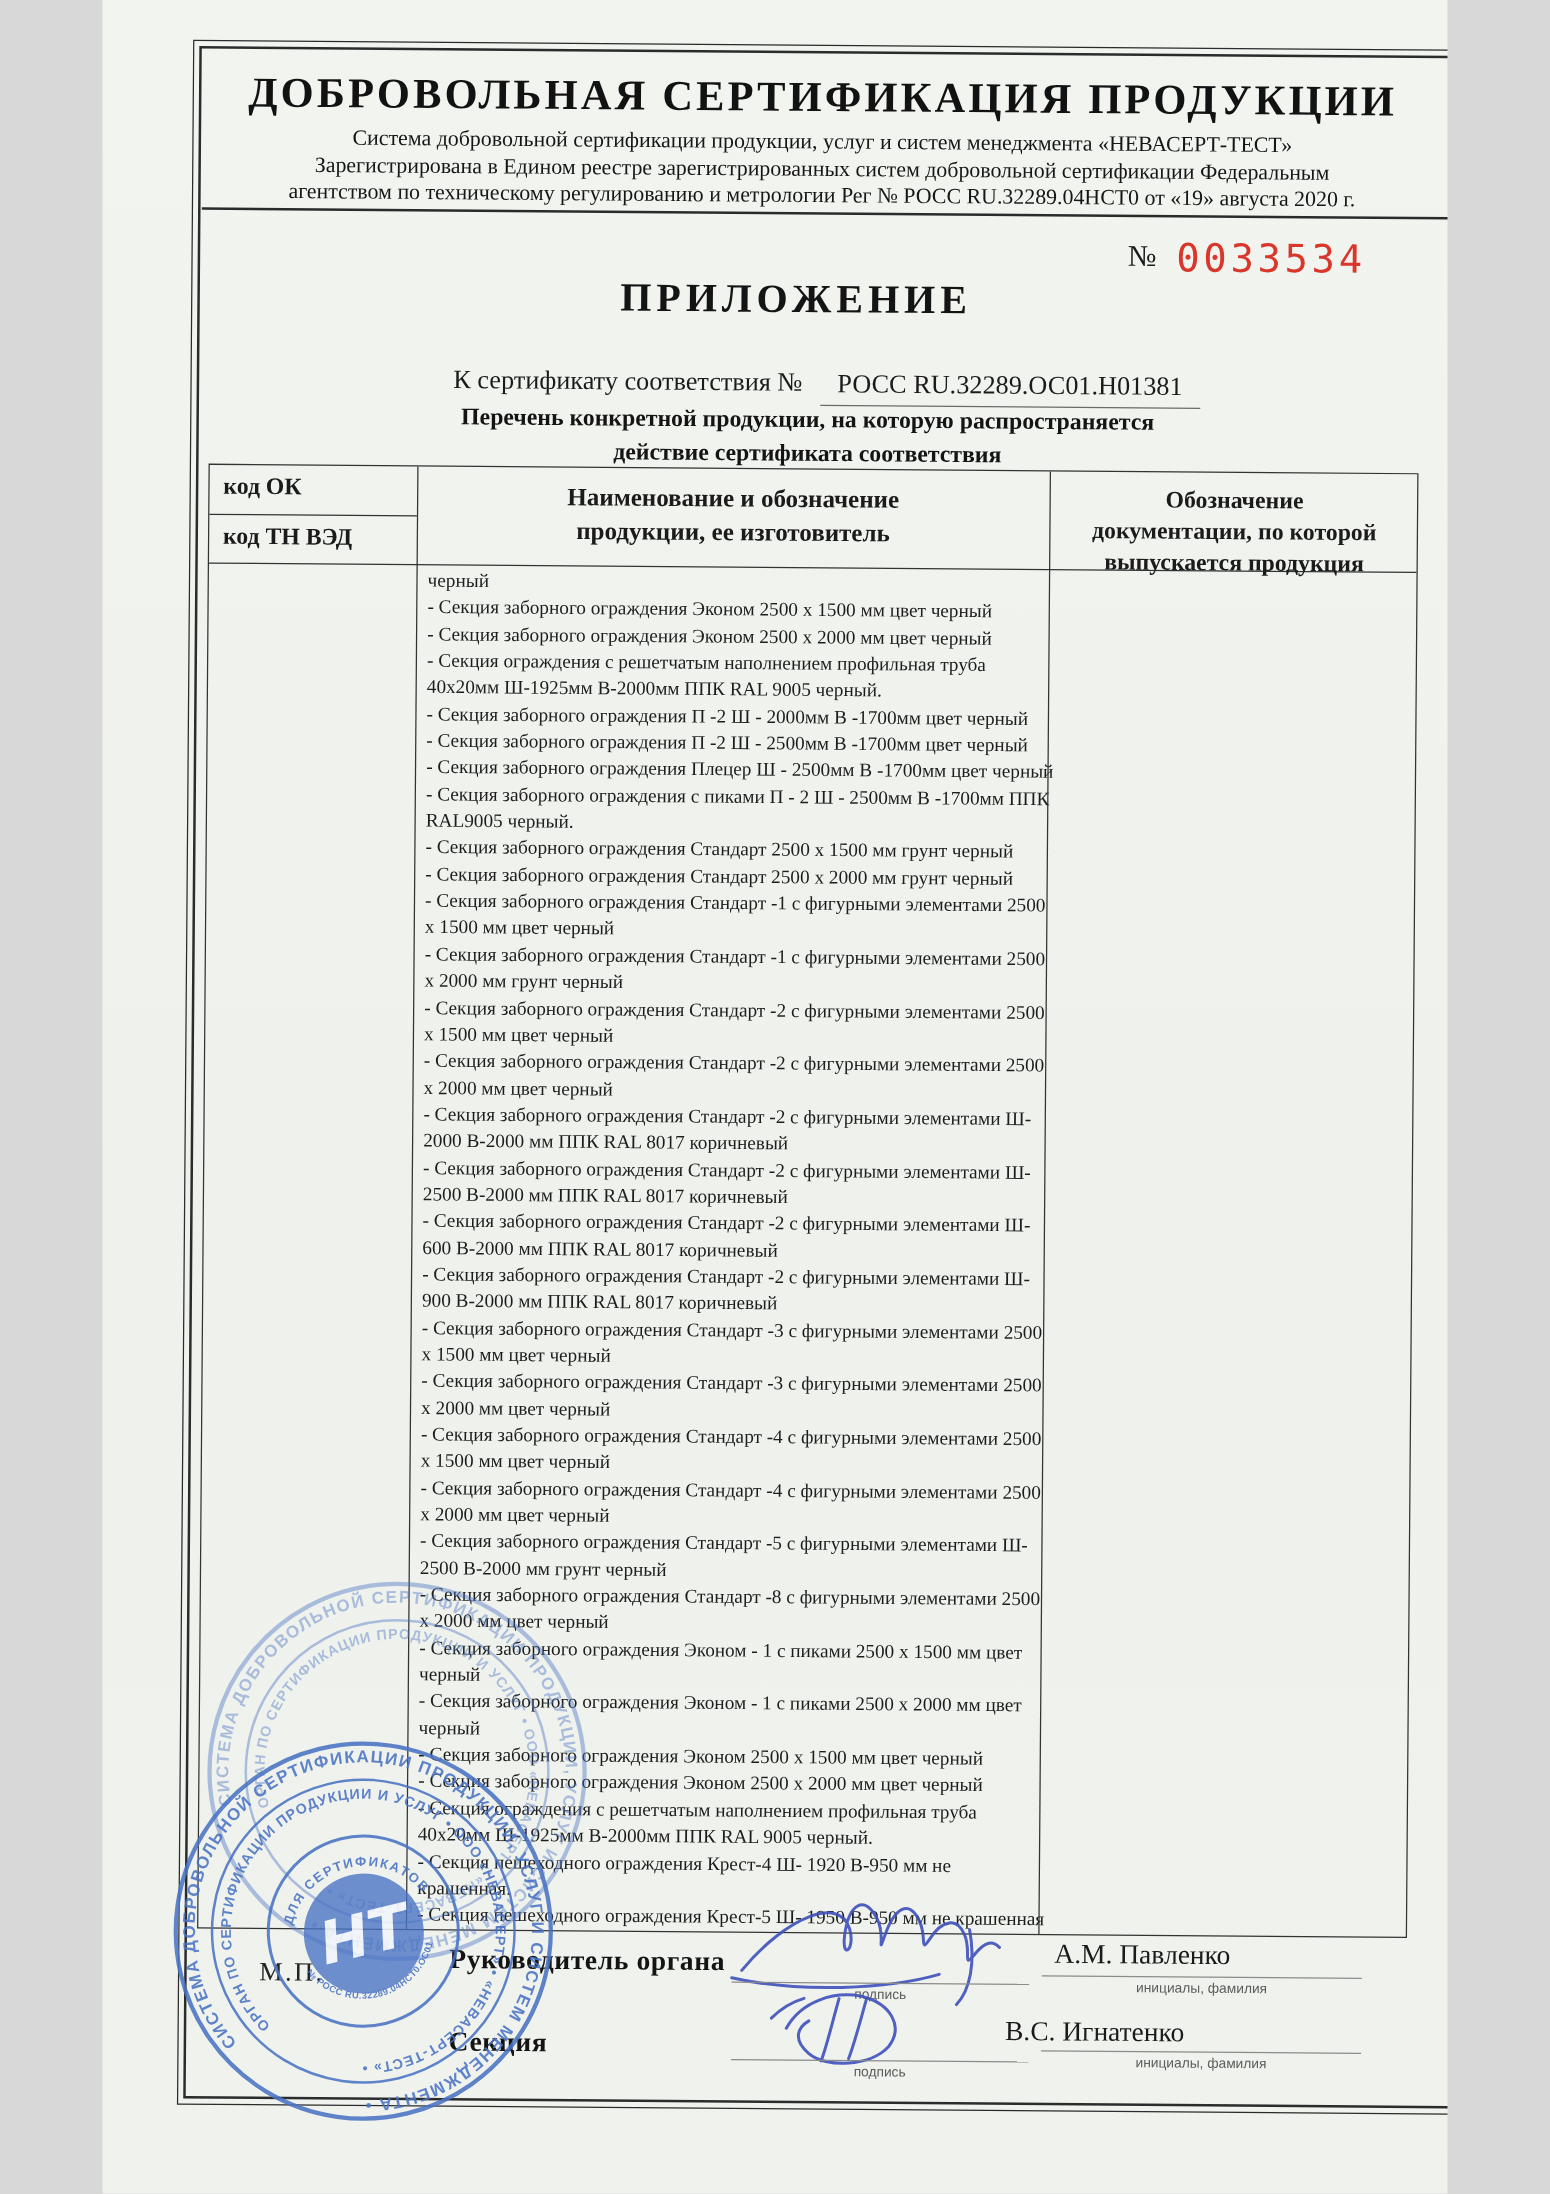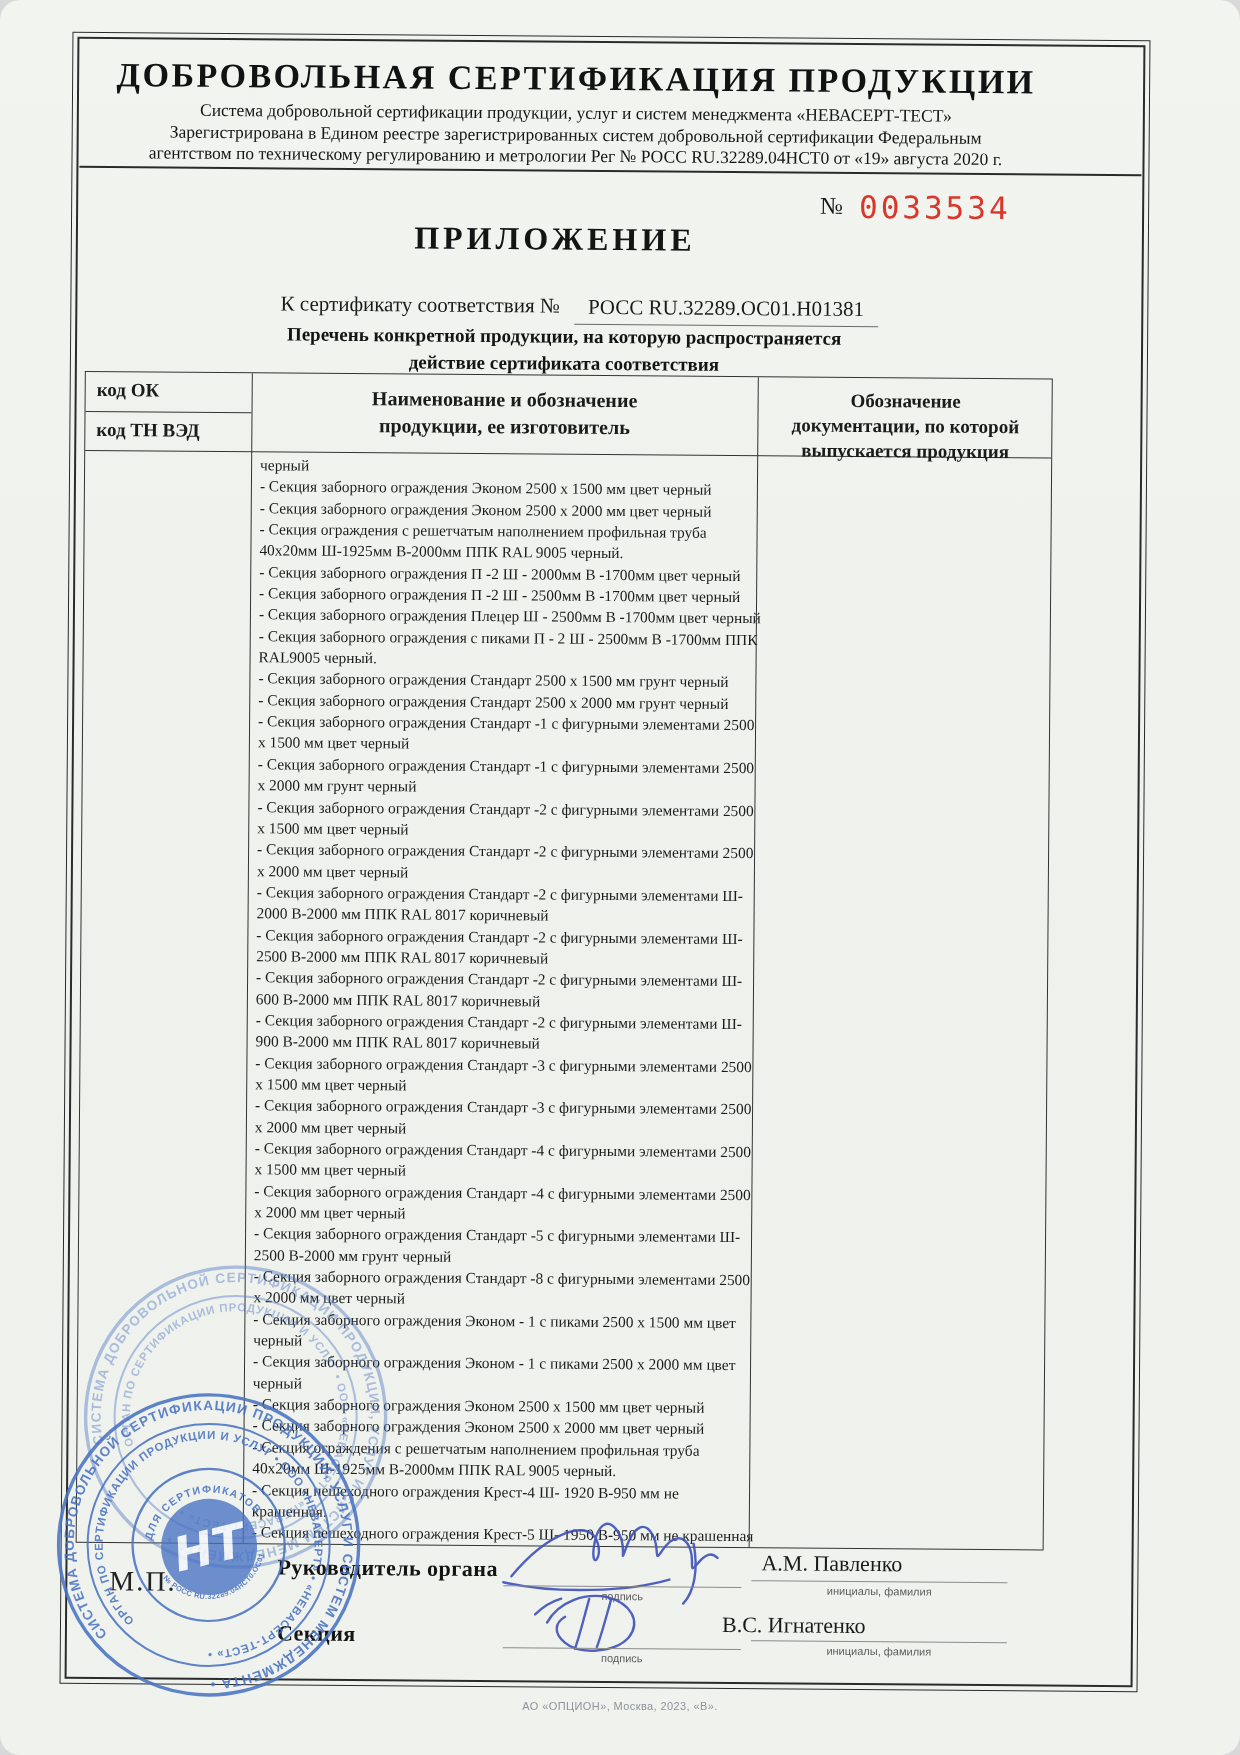--- a/index.html
+++ b/index.html
@@ -1,19 +1,19 @@
 <!DOCTYPE html>
 <html lang="ru"><head>
 <meta charset="utf-8">
 <style>
   html,body{margin:0;padding:0;background:#d8d8d8;}
   .page{
-    position:relative;width:1240px;height:1755px;margin:0 auto;
+    position:relative;width:1076px;height:1755px;margin:0 auto;
     background:linear-gradient(180deg,#f1f4ef 0%,#eef1ec 55%,#eff2ed 100%);
-    overflow:hidden;font-family:"Liberation Serif",serif;color:#1b1b1b;border-radius:20px;
+    overflow:hidden;font-family:"Liberation Serif",serif;color:#1b1b1b;
   }
   .frame{
     position:absolute;left:66px;top:36px;width:1076px;height:1650px;
     border:1.5px solid #2b2b2b;transform:rotate(0.45deg);transform-origin:50% 50%;
   }
   .frame-inner{position:absolute;inset:4px;border:2.5px solid #2b2b2b;pointer-events:none;}
 
   .doc-header{position:absolute;left:7px;right:7px;top:7px;height:128px;border-bottom:2px solid #2a2a2a;text-align:center;padding-right:70px;box-sizing:border-box;}
   .doc-title{margin-top:16px;font-size:34px;font-weight:bold;letter-spacing:2.5px;color:#121212;}
   .doc-sub{font-size:17.5px;line-height:21.5px;margin-top:5px;color:#161616;}
@@ -42,21 +42,21 @@
   .h-c2{position:absolute;left:166px;top:0;width:506px;height:78px;text-align:center;font-size:20px;font-weight:bold;line-height:27px;padding-top:11px;box-sizing:border-box;}
   .h-c3{position:absolute;left:672px;top:0;width:296px;text-align:center;font-size:19px;font-weight:bold;line-height:25px;padding-top:10px;box-sizing:border-box;}
   .body-c2{position:absolute;left:166px;top:78px;width:506px;bottom:0;padding:3px 0 0 9px;box-sizing:border-box;}
   .pline{white-space:nowrap;font-size:15.4px;line-height:21.35px;height:21.35px;color:#1d1d1d;}
 
   
   .role{position:absolute;font-size:22px;font-weight:bold;color:#141414;letter-spacing:0.5px;}
   .sig-line{position:absolute;border-bottom:1.5px solid #8b8b8b;}
   .sig-caption{position:absolute;text-align:center;font-family:"Liberation Sans",sans-serif;font-size:11px;color:#5d5d5d;}
   .sig-name{position:absolute;font-size:22px;color:#1a1a1a;}
-  .mp{position:absolute;left:48px;top:1532px;font-size:28px;letter-spacing:2px;color:#222;}
+  .mp{position:absolute;left:64px;top:1532px;font-size:21px;letter-spacing:2px;color:#222;}
   .sig-svg{position:absolute;overflow:visible;}
 
   .stamp{position:absolute;}
   .imprint{position:absolute;left:0;right:0;top:1700px;text-align:center;font-family:"Liberation Sans",sans-serif;font-size:11px;letter-spacing:0.4px;color:#8d949b;}
 </style>
 </head>
 <body>
 
 <div class="page">
 
@@ -228,14 +228,13 @@
     <svg class="stamp" style="left:12px;top:1222px;opacity:0.42;transform:rotate(16deg);" width="322" height="322" viewBox="-161 -161 322 322">
       <use href="#stamp-rings"></use>
     </svg>
 
     <svg class="stamp" style="left:-14px;top:1350px;opacity:0.88;transform:rotate(-14deg);" width="322" height="322" viewBox="-161 -161 322 322">
       <use href="#stamp-rings"></use>
       <use href="#stamp-core"></use>
     </svg>
   </div>
 
-  <div class="imprint">АО «ОПЦИОН», Москва, 2023, «В».</div>
 </div>
 
 </body></html>

